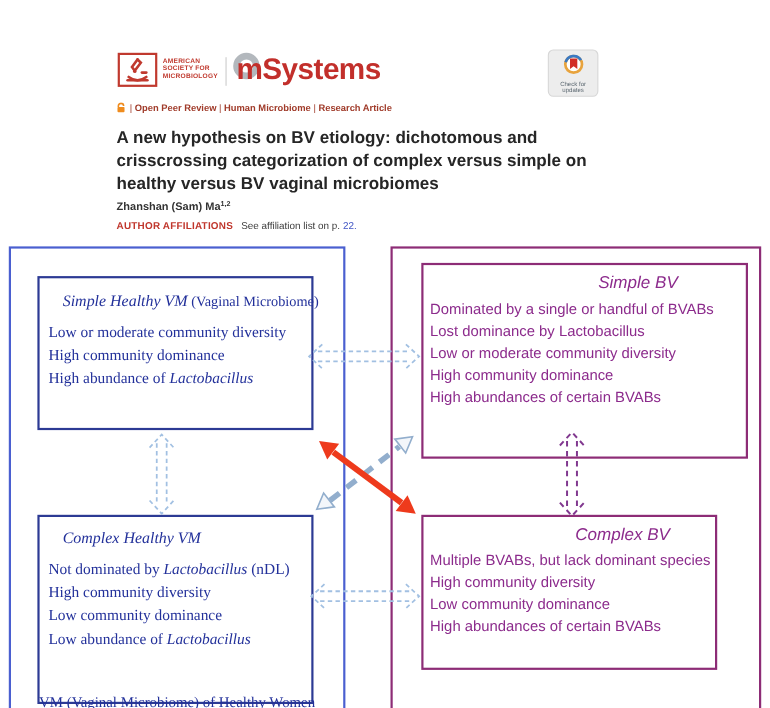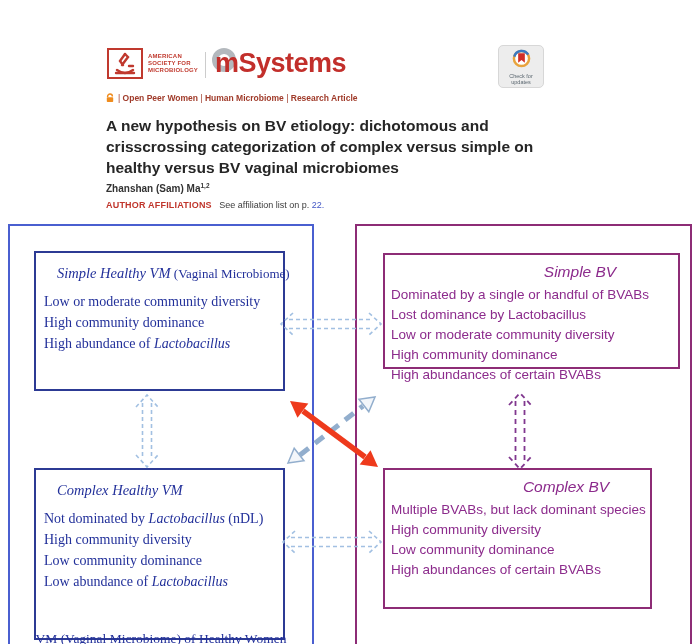--- a/index.html
+++ b/index.html
@@ -31,21 +31,21 @@
   .affil-label { color:#c0362c; font-weight:bold; margin-right:5px; letter-spacing:.2px; }
   .affil-page { color:#4256c5; }
 
   
   .outer-blue   { position:absolute; left:8px;   top:193px; width:306px; height:438px; border:2px solid #4a5fd0; background:#fff; }
   .outer-purple { position:absolute; left:355px; top:193px; width:337px; height:438px; border:2px solid #8d2c76; background:#fff; }
 
   .inner-box { position:absolute; background:#fff; }
   .box-shv { left:34px;  top:220px; width:251px; height:140px; border:2px solid #2c3a94; }
   .box-chv { left:34px;  top:437px; width:251px; height:172px; border:2px solid #2c3a94; }
-  .box-sbv { left:383px; top:222px; width:297px; height:116px; border:2px solid #8d2c76; }
+  .box-sbv { left:383px; top:208px; width:297px; height:178px; border:2px solid #8d2c76; }
   .box-cbv { left:383px; top:437px; width:269px; height:141px; border:2px solid #8d2c76; }
 
   .healthy-box { font-family:"Liberation Serif", serif; color:#22309a; font-size:14px; line-height:21px; padding:10px 4px 0 8px; }
   .healthy-box .box-title { font-style:italic; font-size:14.5px; margin:0 0 7px 13px; white-space:nowrap; }
   .healthy-box .title-suffix { font-style:normal; font-size:13px; }
 
   .bv-box { font-family:"Liberation Sans", sans-serif; color:#8c2b8c; font-size:13.5px; line-height:20px; padding:7px 4px 0 6px; }
   .bv-box .box-title { font-style:italic; font-size:15.5px; text-align:center; padding-left:95px; margin-bottom:3px; }
 
   .panel-label { position:absolute; top:600px; text-align:center; }
@@ -94,21 +94,21 @@
       <div>Check for</div>
       <div>updates</div>
     </div>
   </div>
 
   <div class="meta-row">
     <svg width="8" height="10" viewBox="0 0 10 12">
       <path d="M2 5 V4 a3 3 0 0 1 6 0" fill="none" stroke="#ef8c1e" stroke-width="1.8"></path>
       <rect x="1" y="5" width="8" height="6" rx="1" fill="#ef8c1e"></rect>
     </svg>
-    <span><span class="meta-sep"> | </span><span>Open Peer Women</span><span class="meta-sep"> | </span><span>Human Microbiome</span><span class="meta-sep"> | </span><span>Research Article</span></span>
+    <span><span class="meta-sep"> | </span><span>Open Peer Review</span><span class="meta-sep"> | </span><span>Human Microbiome</span><span class="meta-sep"> | </span><span>Research Article</span></span>
   </div>
 
   <div class="paper-title">A new hypothesis on BV etiology: dichotomous and crisscrossing categorization of complex versus simple on healthy versus BV vaginal microbiomes</div>
 
   <div class="author-row">
     <span>Zhanshan (Sam) Ma</span><sup>1,2</sup>
   </div>
 
   <div class="affil-row">
     <span class="affil-label">AUTHOR AFFILIATIONS</span>

